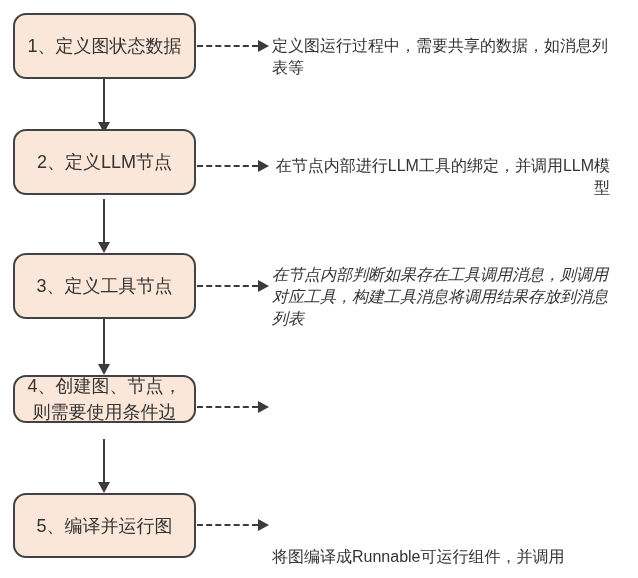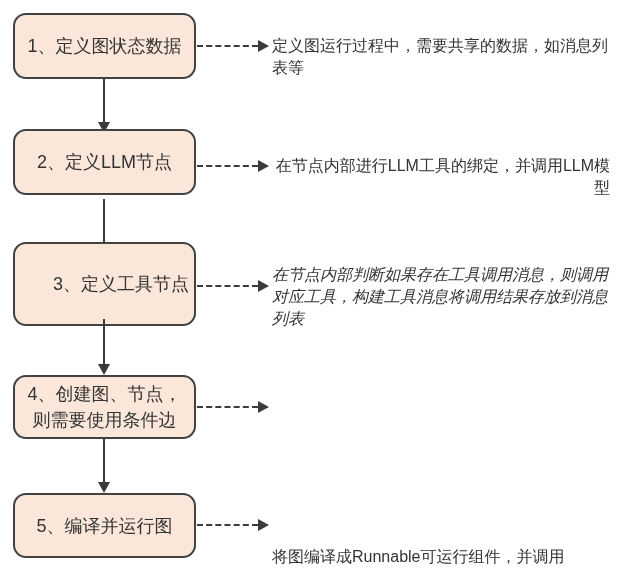--- a/index.html
+++ b/index.html
@@ -109,33 +109,33 @@
     <span></span>
   </div>
   <div class="hconnector" style="top:160px;">
     <div class="dash"></div>
     <div class="tri"></div>
   </div>
   <div class="note" style="top:155px;text-align:right;">在节点内部进行LLM工具的绑定，并调用LLM模型</div>
 
   <div class="varrow" style="top:199px;height:43px;"></div>
 
-  <div class="node" style="top:242px;height:84px;align-items:flex-end;">
+  <div class="node" style="top:253px;height:66px;">
     <span>3、定义工具节点</span>
     <span></span>
   </div>
   <div class="hconnector" style="top:280px;">
     <div class="dash"></div>
     <div class="tri"></div>
   </div>
   <div class="note" style="top:264px;font-style:italic;">在节点内部判断如果存在工具调用消息，则调用对应工具，构建工具消息将调用结果存放到消息列表</div>
 
   <div class="varrow" style="top:319px;height:45px;"></div>
 
-  <div class="node" style="top:375px;height:64px;">
+  <div class="node" style="top:375px;height:48px;">
     <span>4、创建图、节点，</span>
     <span>则需要使用条件边</span>
   </div>
   <div class="hconnector" style="top:401px;">
     <div class="dash"></div>
     <div class="tri"></div>
   </div>
 
   <div class="varrow" style="top:439px;height:43px;"></div>
 

